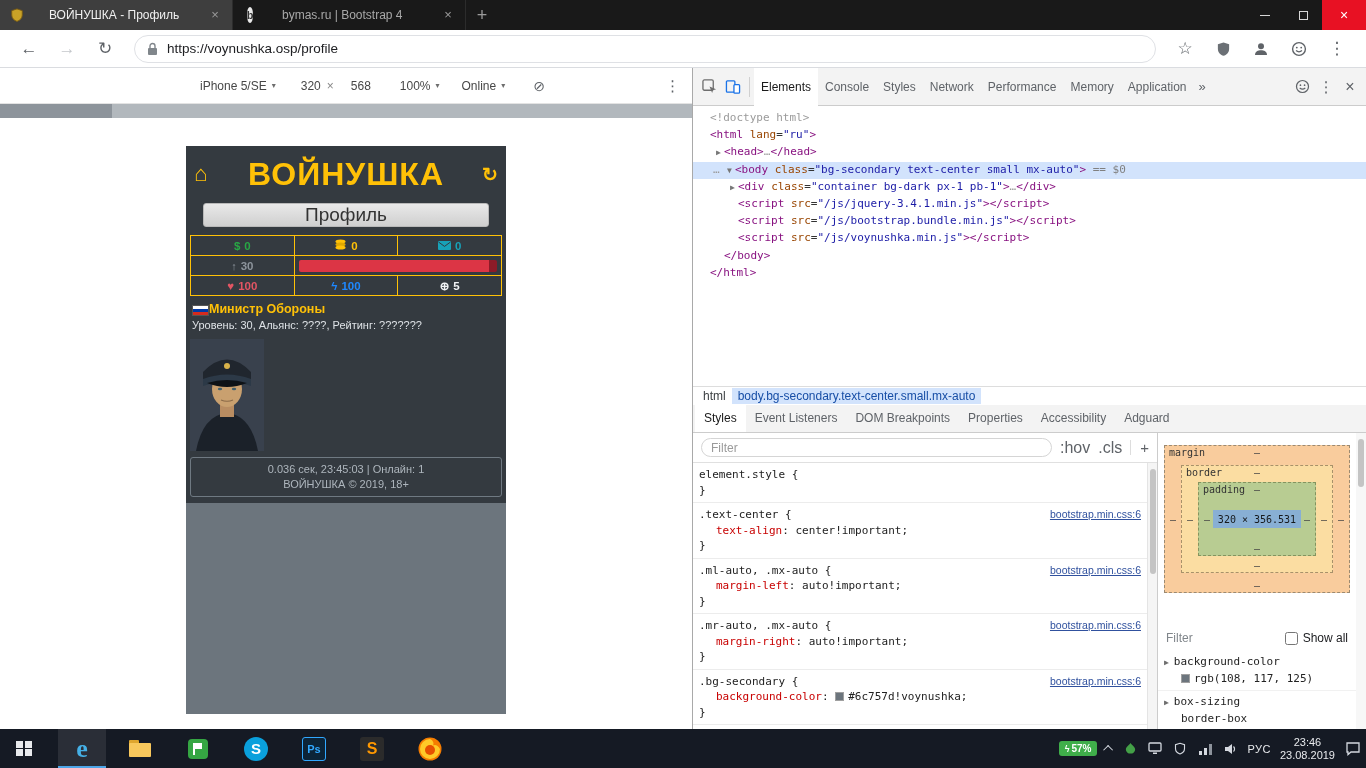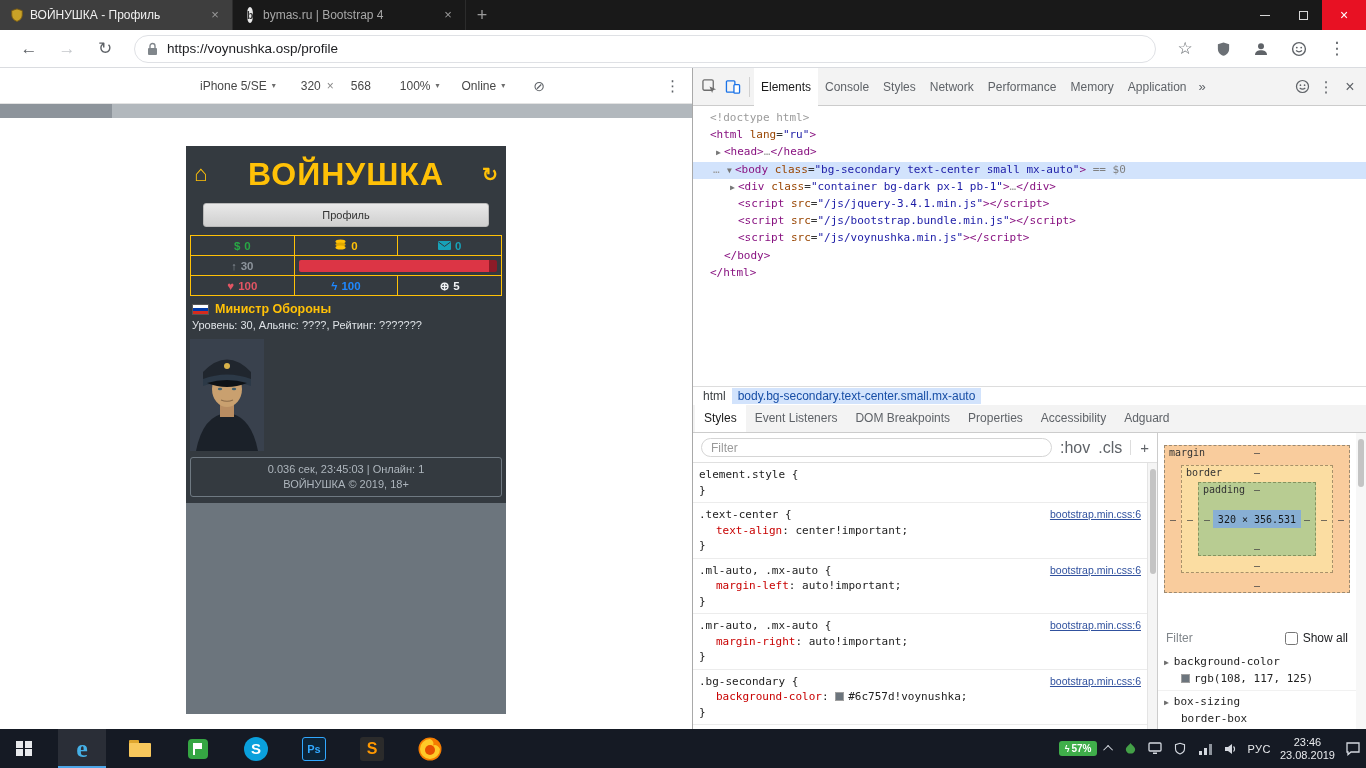--- a/index.html
+++ b/index.html
@@ -2,21 +2,21 @@
 <html><head>
 <meta charset="utf-8">
 <style>
 *{box-sizing:border-box;margin:0;padding:0}
 html,body{width:1366px;height:768px;overflow:hidden}
 body{font-family:"Liberation Sans",sans-serif;background:#fff}
 #screen{position:relative;width:1366px;height:768px;overflow:hidden;background:#fff}
 
 
 .tabstrip{position:absolute;top:0;left:0;right:0;height:30px;background:#191919;display:flex;align-items:stretch}
-.tab{display:flex;align-items:center;gap:5px;width:233px;padding:0 9px;font-size:12px;color:#a8a8a8;border-right:1px solid #2c2c2c}
+.tab{display:flex;align-items:center;gap:24px;width:233px;padding:0 9px;font-size:12px;color:#a8a8a8;border-right:1px solid #2c2c2c}
 .tab.active{background:#3e3e3e;color:#f0f0f0}
 .fav{width:16px;height:16px;flex:0 0 16px;display:flex;align-items:center;justify-content:center}
 .fav-b{background:#e8e8e8;border-radius:50%;color:#333;font-weight:bold;font-size:11px;line-height:16px;text-align:center;display:block}
 .t-title{flex:1;white-space:nowrap;overflow:hidden;text-overflow:ellipsis}
 .t-close{width:16px;height:16px;line-height:15px;text-align:center;color:#9a9a9a;font-size:13px}
 .newtab{width:32px;display:flex;align-items:center;justify-content:center;color:#9a9a9a;font-size:18px}
 .wincontrols{margin-left:auto;display:flex;align-items:stretch}
 .winbtn{width:38px;display:flex;align-items:center;justify-content:center;color:#d6d6d6;font-size:14px}
 .winbtn.close{width:44px;background:#e81123;color:#fff}
 .glyph-min{display:block;width:10px;height:1px;background:#d6d6d6}
@@ -45,37 +45,37 @@
 .media-seg{width:112px;height:14px;background:#8d949b}
 .page-surround{position:absolute;top:118px;left:0;width:692px;height:611px;background:#fff;overflow:hidden}
 .device{width:320px;height:568px;margin:28px auto 0;background:#6c757d;overflow:hidden;position:relative}
 
 
 .g-container{height:357px;background:#343a40;padding:0 4px;overflow:hidden}
 .g-header{display:flex;align-items:center;height:52px;padding:4px 4px 0}
 .g-home{color:#ffc107;font-size:22px;font-weight:bold;width:26px}
 .g-title{flex:1;text-align:center;color:#ffc107;font-size:32px;font-weight:bold;letter-spacing:1px}
 .g-refresh{color:#ffc107;font-size:19px;font-weight:bold;width:26px;text-align:right}
-.g-btn{margin:5px 13px 8px;height:24px;background:linear-gradient(#e9e9e9,#cfcfcf);border:1px solid #b9b9b9;border-radius:3px;color:#333;font-size:11px;display:flex;align-items:center;justify-content:center}
+.g-btn{margin:5px 13px 8px;height:24px;background:linear-gradient(#e9e9e9,#cfcfcf);border:1px solid #b9b9b9;border-radius:3px;color:#333;font-size:19px;display:flex;align-items:center;justify-content:center}
 .g-table{width:100%;border-collapse:collapse;margin-bottom:6px}
 .g-table td{border:1px solid #ffc107;height:20px;text-align:center;vertical-align:middle;font-size:11.5px;font-weight:bold;width:33.3%}
 .td-inner{display:inline-flex;align-items:center;gap:4px;justify-content:center}
 .c-money{color:#28a745}
 .c-coin{color:#ffc107}
 .c-mail{color:#17a2b8}
 .lvl-cell{width:62px !important;color:#8d949c}
 .ic-up{font-size:11px}
 .bar-cell{padding:0}
 .xp{display:flex;height:12px;margin:3px 4px;border-radius:2px;overflow:hidden}
 .xp-fill{width:96%;background:#dc3545}
 .xp-rest{flex:1;background:#8c1b28}
 .c-health{color:#e25563}
 .c-energy{color:#1e88ff}
 .c-acc{color:#f1f3f5}
-.g-rank{display:flex;align-items:center;gap:6px;margin:5px 2px 3px;height:14px}
+.g-rank{display:flex;align-items:flex-end;margin:5px 2px 3px;height:14px}
 .flag{display:inline-flex;flex-direction:column;width:17px;height:11px;border:0.5px solid #555}
 .flag i{flex:1;display:block}
 .flag .f1{background:#fff}.flag .f2{background:#0039a6}.flag .f3{background:#d52b1e}
 .rank-text{color:#ffc107;font-size:12.5px;font-weight:bold}
 .g-info{color:#dee2e6;font-size:11px;text-align:left;margin:0 2px 8px}
 .g-row{display:flex;gap:4px;margin:0;height:112px}
 .avatar{width:74px;height:112px;flex:0 0 74px;display:block}
 .chatbox{flex:1;border:1px solid #6f7982;position:relative}
 .chat-text{position:absolute;top:4px;left:50%;transform:translateX(-50%);color:#9aa0a6;font-size:11px}
 .g-footer{margin-top:6px;border:1px solid #6f7982;border-radius:3px;padding:4px 2px;text-align:center;color:#aeb6bd;font-size:11px;line-height:15px}

